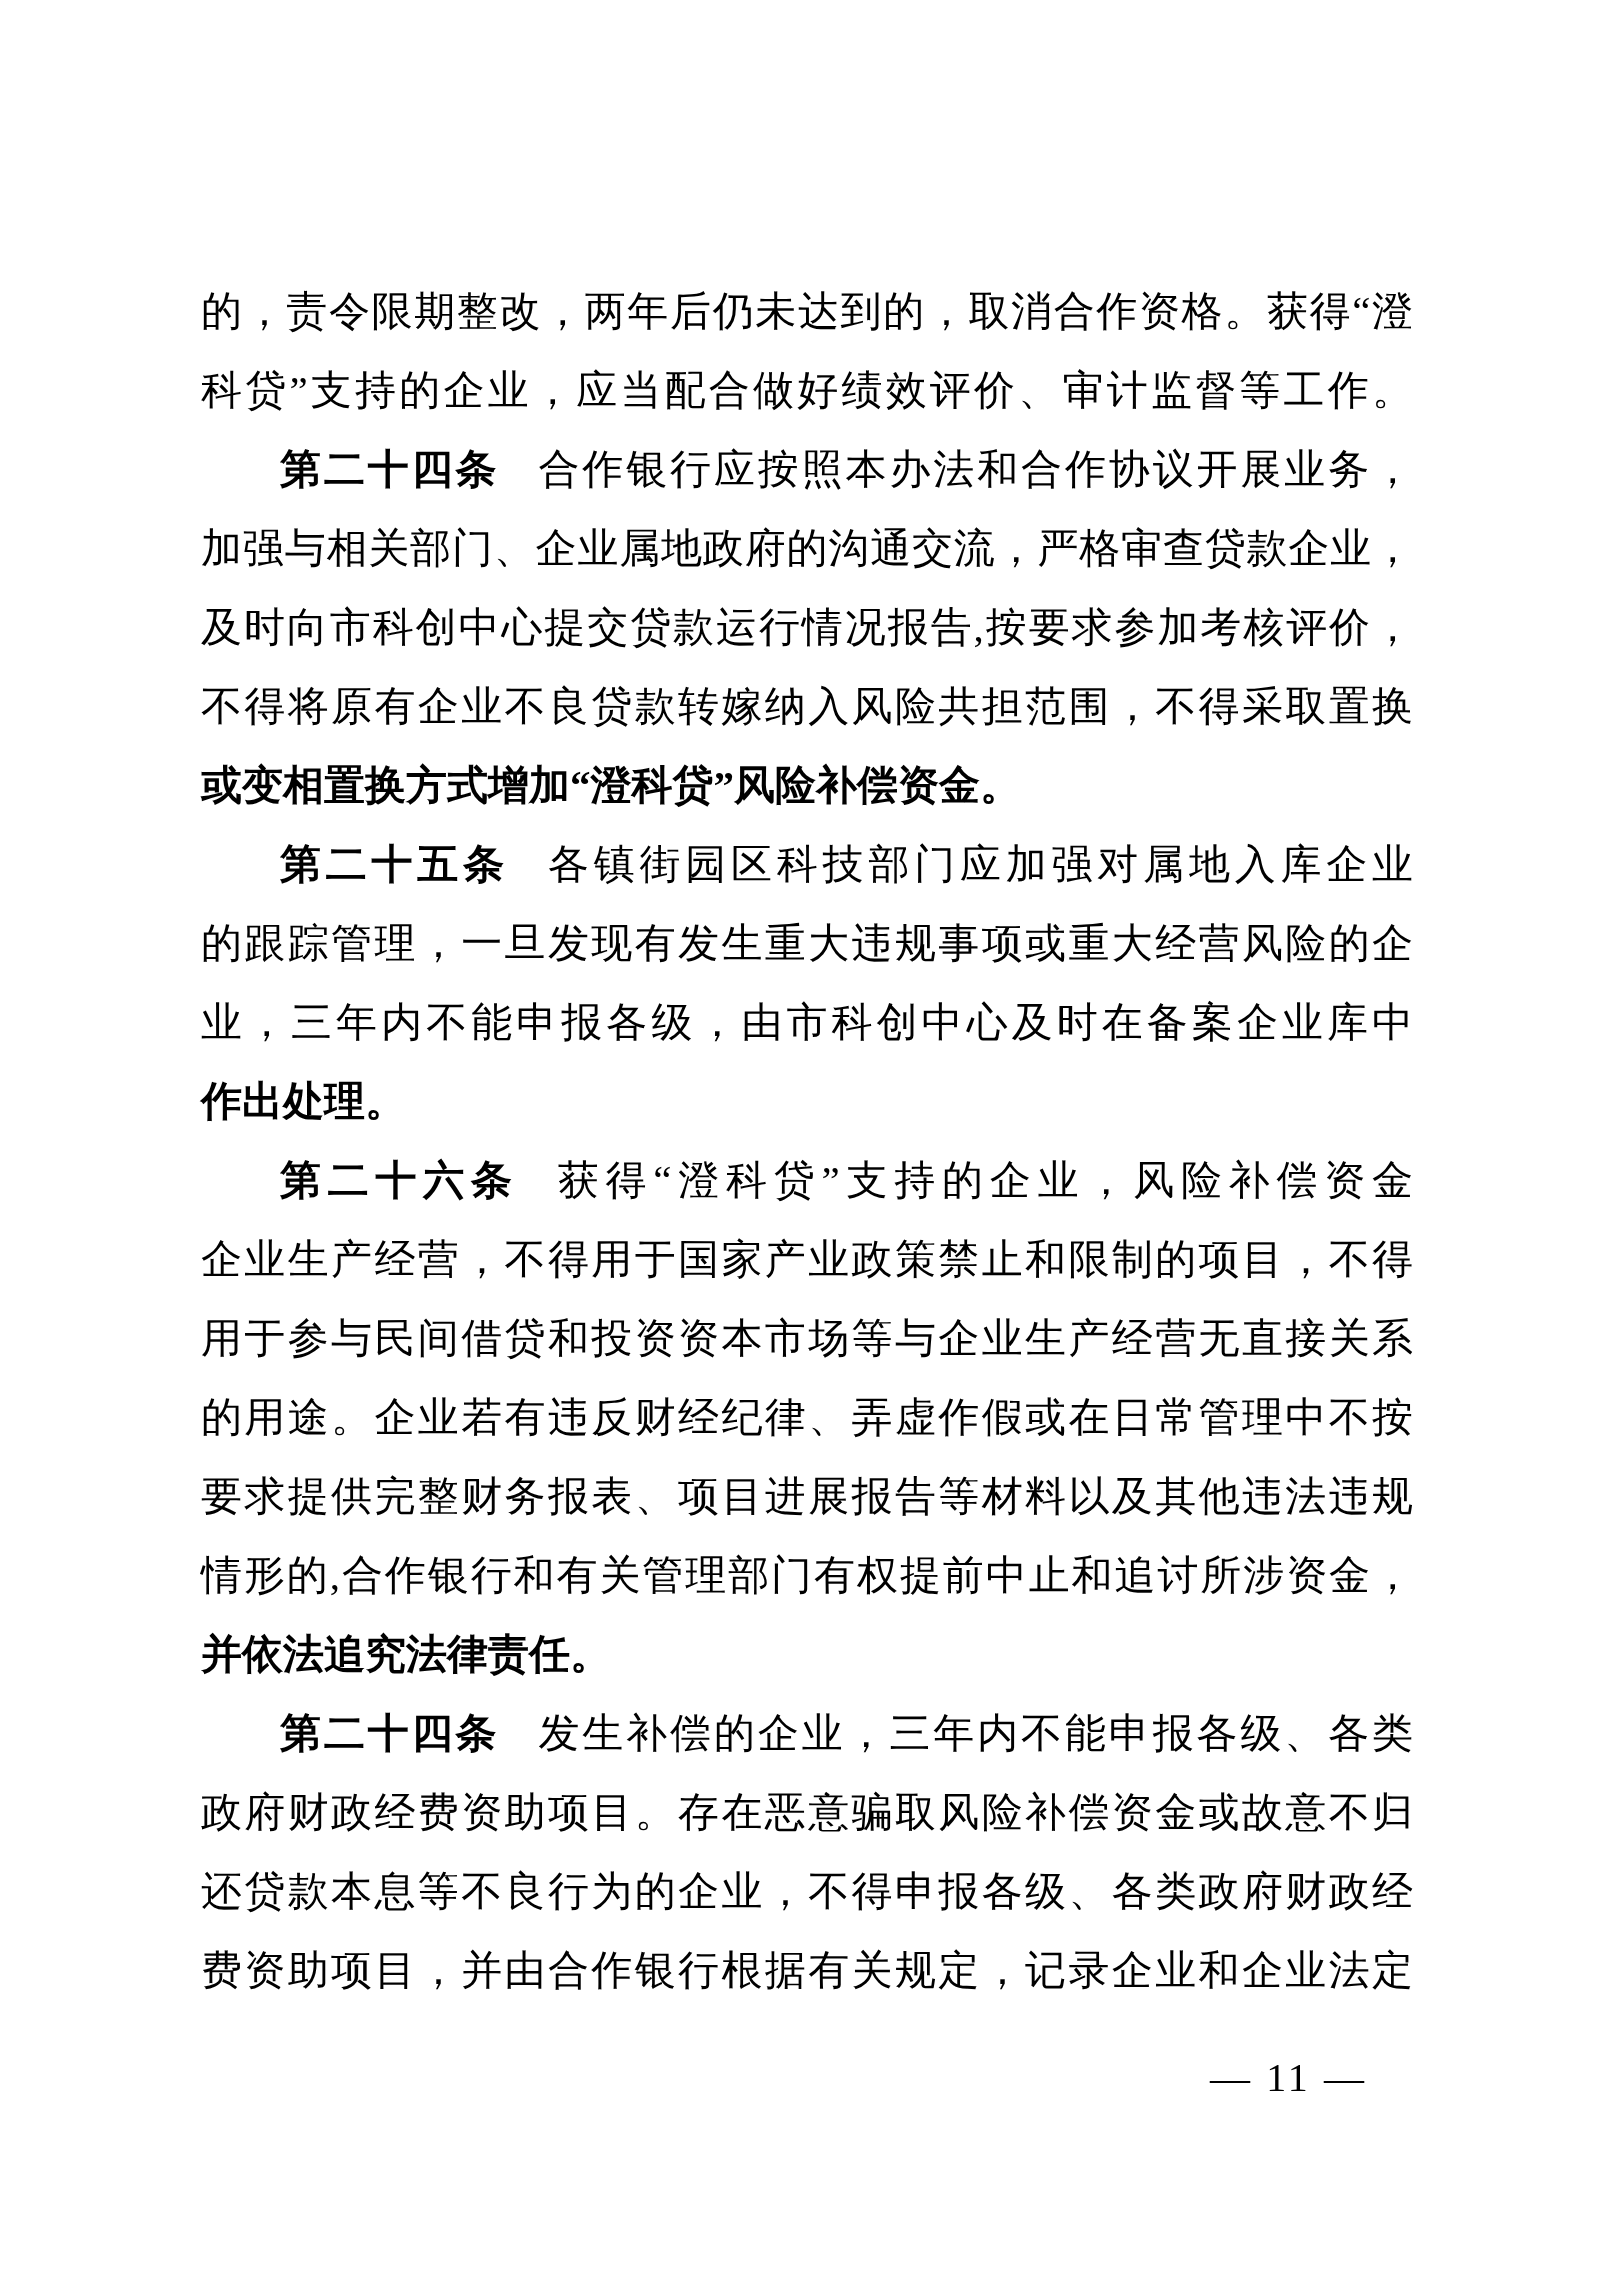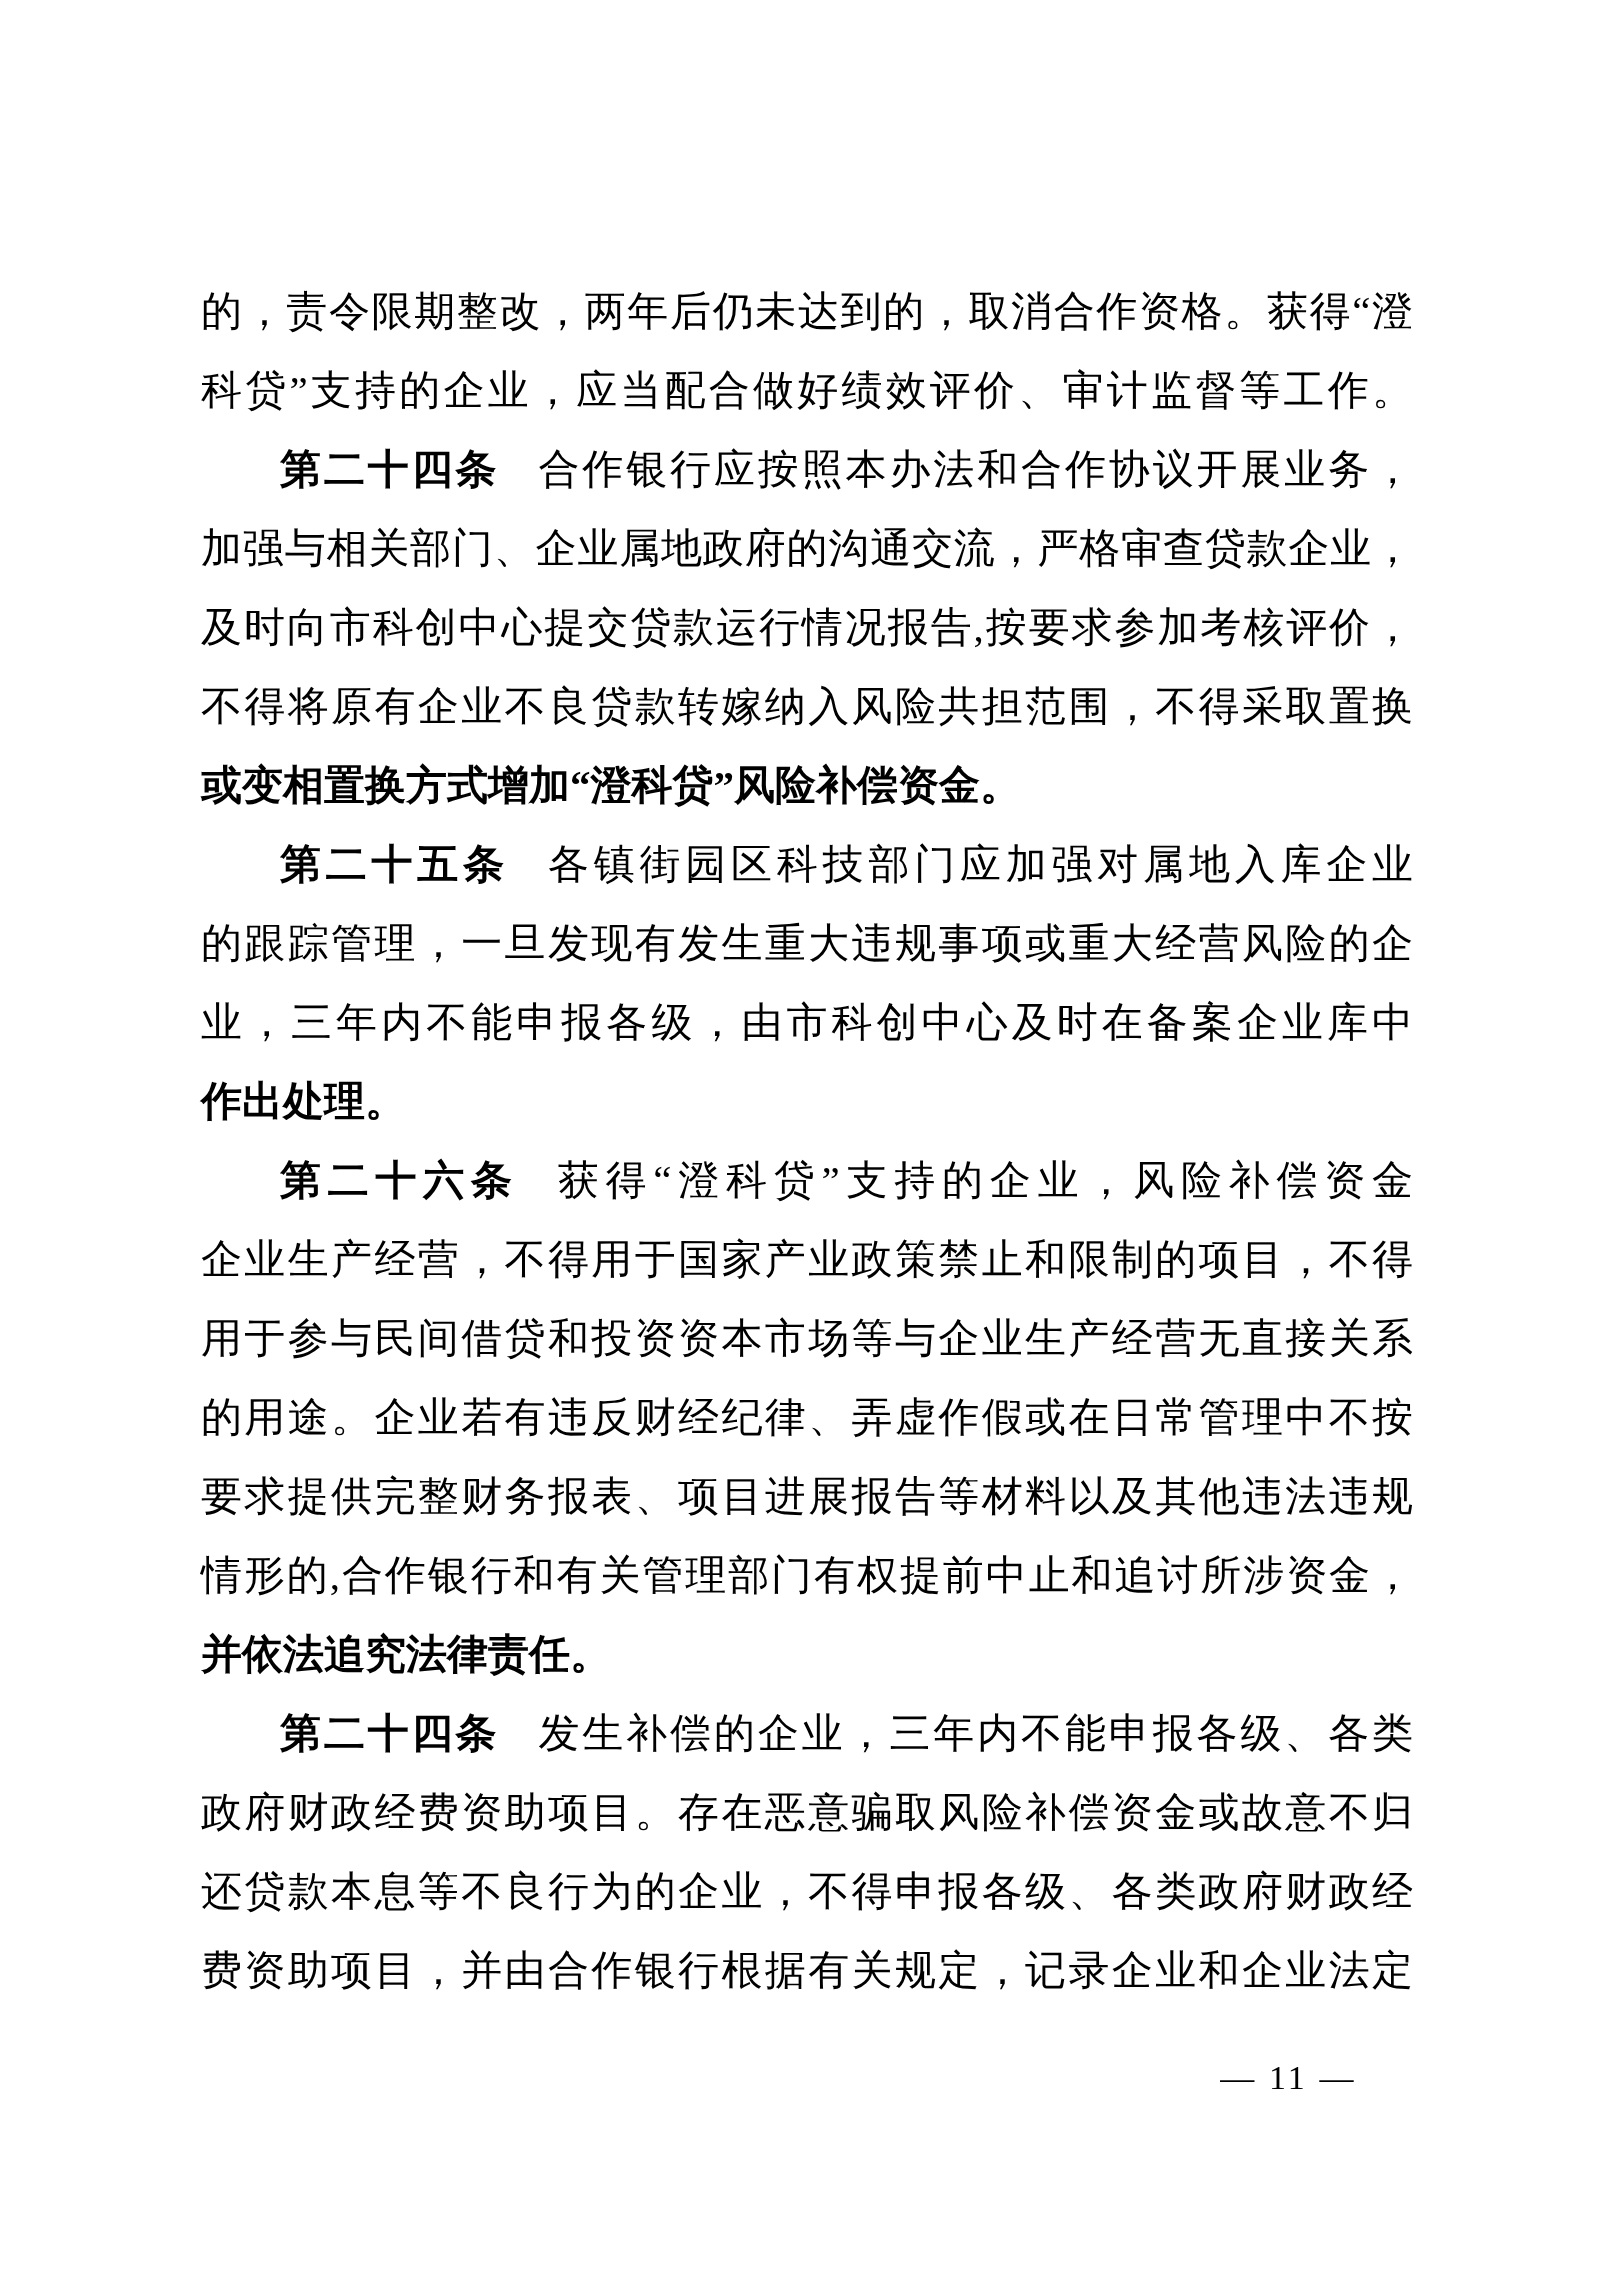--- a/index.html
+++ b/index.html
@@ -45,21 +45,21 @@
     font-weight: bold;
     margin-right: 39px;
   }
   .pagenum {
     position: absolute;
     top: 2050px;
     left: 1181px;
     width: 215px;
     height: 56px;
     line-height: 56px;
-    font-size: 34px;
+    font-size: 40px;
     text-align: center;
     letter-spacing: 3.1px;
     white-space: nowrap;
   }
 </style>
 </head>
 <body>
 
 <div class="page">
   <div class="textblock">

